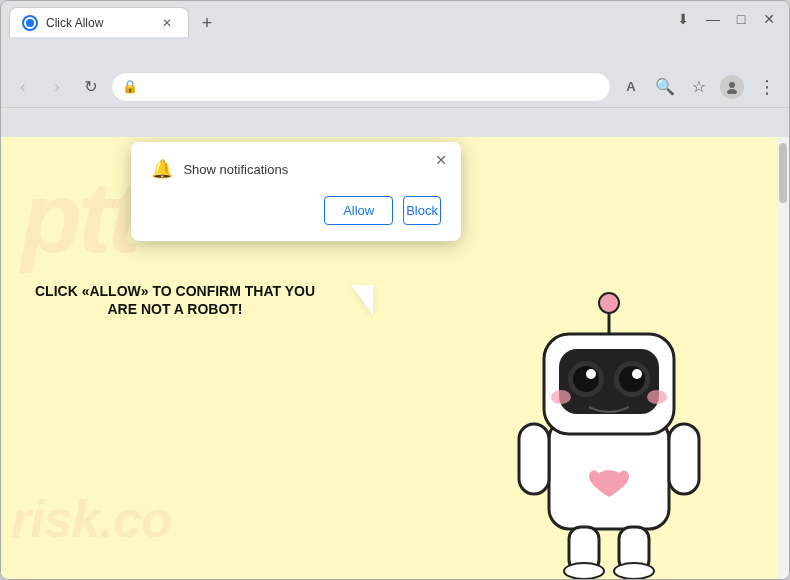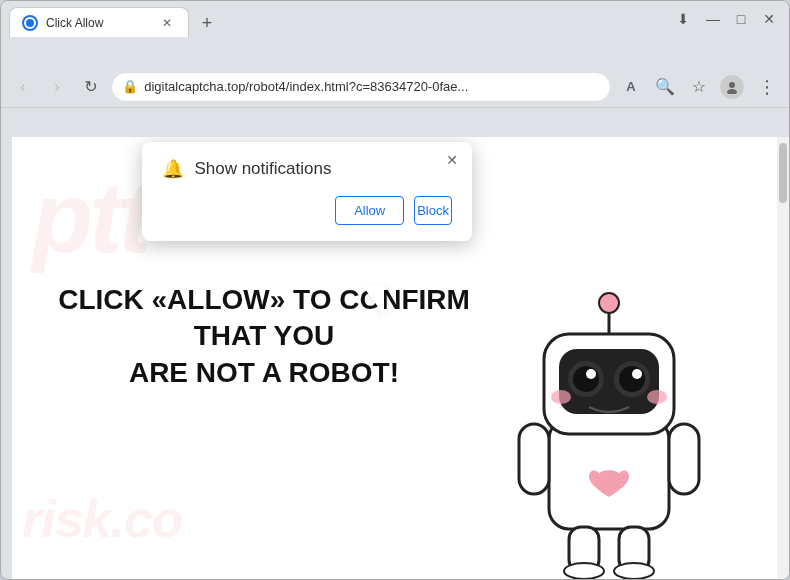--- a/index.html
+++ b/index.html
@@ -199,24 +199,23 @@
       justify-content: center;
       border-radius: 50%;
       color: #555;
       font-size: 16px;
       cursor: pointer;
     }
 
     
     .page-content {
       flex: 1;
-      background: #ffffff;
+      background: #fef9c3;
       position: relative;
       overflow: hidden;
-      margin-left: 11px;
     }
 
     
     .watermark {
       position: absolute;
       top: 0;
       left: 0;
       right: 0;
       bottom: 0;
       display: flex;
@@ -246,22 +245,22 @@
       font-weight: 900;
       color: rgba(220, 80, 60, 0.08);
       font-style: italic;
       letter-spacing: -1px;
     }
 
     
     .page-main-text {
       position: absolute;
       top: 145px;
-      left: 42px;
-      font-size: 28px;
+      left: 34px;
+      font-size: 14px;
       font-weight: 900;
       color: #111;
       text-transform: uppercase;
       line-height: 1.3;
       max-width: 420px;
       text-align: center;
       z-index: 1;
     }
 
     
@@ -334,21 +333,21 @@
       gap: 10px;
       margin-bottom: 16px;
     }
 
     .bell-icon {
       font-size: 18px;
       color: #444;
     }
 
     .popup-notification-label {
-      font-size: 17px;
+      font-size: 13px;
       color: #333;
     }
 
     .popup-buttons {
       display: flex;
       justify-content: flex-end;
       gap: 10px;
     }
 
     .btn-allow {
@@ -417,21 +416,20 @@
     </div>
   </div>
 
   <div class="toolbar">
     <div class="nav-btn disabled">‹</div>
     <div class="nav-btn disabled">›</div>
     <div class="nav-btn">↻</div>
 
     <div class="address-bar">
       <span class="lock-icon">🔒</span>
-      <span class="address-text">digitalcaptcha.top/robot4/index.html?c=83634720-0fae...</span>
     </div>
 
     <div class="toolbar-icons">
       <div class="toolbar-icon" style="font-size:13px;font-weight:bold;color:#5f6368;">A</div>
       <div class="toolbar-icon">🔍</div>
       <div class="toolbar-icon">☆</div>
       <div class="toolbar-icon">
         <div class="profile-icon">
           <svg width="14" height="14" viewBox="0 0 14 14" fill="#666">
               <circle cx="7" cy="5" r="3"></circle>

